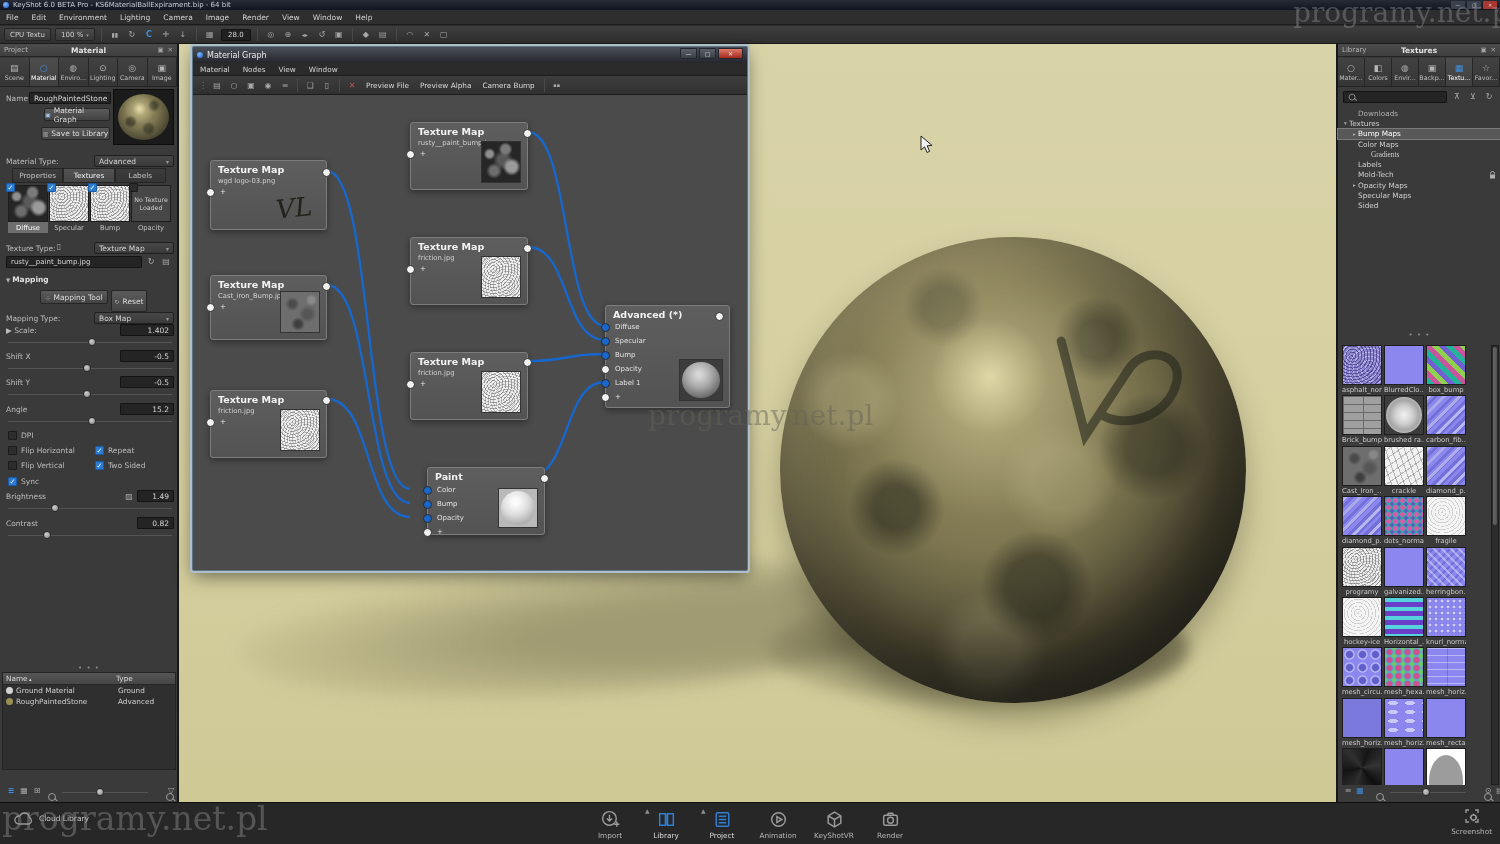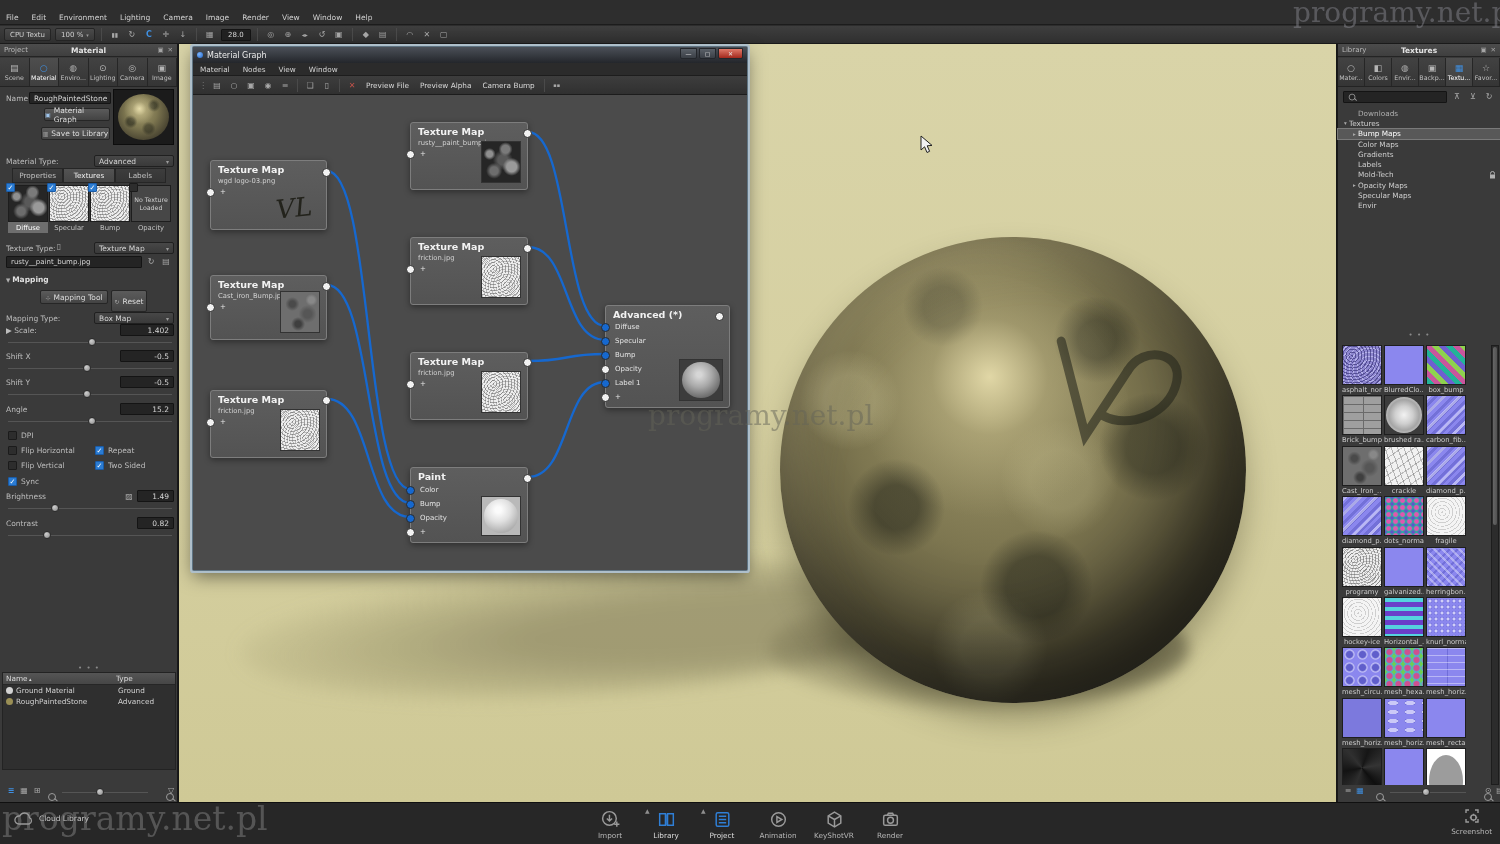--- a/index.html
+++ b/index.html
@@ -226,20 +226,29 @@
   .vdiv{position:absolute;top:44px;height:758px;width:1px;background:#161616;}
   .dots{color:#8a8a8a;font-size:7px;letter-spacing:1px;text-align:center;}
   .scroll{position:absolute;background:#2c2c2c;border:1px solid #1d1d1d;}
   .scroll .sthumb{position:absolute;left:1px;right:1px;background:linear-gradient(90deg,#666,#525252);border-radius:2px;}
 </style>
 </head>
 <body>
 
 <div class="app">
 
+  <div class="titlebar">
+    <span class="app-dot"></span>
+    <span>KeyShot 6.0 BETA Pro  - KS6MaterialBallExpirament.bip  - 64 bit</span>
+    <div class="win-ctl">
+      <span>—</span>
+      <span>▢</span>
+      <span class="close">✕</span>
+    </div>
+  </div>
 
   <div class="menubar" id="menubar">
       <span>File</span>
       <span>Edit</span>
       <span>Environment</span>
       <span>Lighting</span>
       <span>Camera</span>
       <span>Image</span>
       <span>Render</span>
       <span>View</span>
@@ -603,21 +612,21 @@
           <div class="nthumb tile t-speckWhite" style="right: 6px; bottom: 6px; width: 40px; height: 42px;"></div>
         </div>
         <div class="gnode" style="left: 17px; top: 295px; width: 117px; height: 68px;">
           <div class="nt">Texture Map</div>
           <div class="ns">friction.jpg</div>
           <span class="port" style="right: -5px; top: 5px;"></span>
           <span class="port" style="left: -5px; top: 27px;"></span>
           <span class="pin-lbl" style="left: 9px; top: 27px;">+</span>
           <div class="nthumb tile t-speckWhite" style="right: 6px; bottom: 6px; width: 40px; height: 42px;"></div>
         </div>
-        <div class="gnode" style="left: 217px; top: 372px; width: 118px; height: 76px;">
+        <div class="gnode" style="left: 234px; top: 372px; width: 118px; height: 68px;">
           <div class="nt">Paint</div>
           <span class="port" style="right: -5px; top: 6px;"></span>
           <span class="port blue" style="left: -5px; top: 18px;"></span>
           <span class="pin-lbl" style="left: 9px; top: 18px;">Color</span>
           <span class="port blue" style="left: -5px; top: 32px;"></span>
           <span class="pin-lbl" style="left: 9px; top: 32px;">Bump</span>
           <span class="port blue" style="left: -5px; top: 46px;"></span>
           <span class="pin-lbl" style="left: 9px; top: 46px;">Opacity</span>
           <span class="port" style="left: -5px; top: 60px;"></span>
           <span class="pin-lbl" style="left: 9px; top: 60px;">+</span>
@@ -696,21 +705,21 @@
           <span>Textures</span>
         </div>
         <div class="treerow sel" style="padding-left: 13px;">
           <span class="tw">▸</span>
           <span style="color: rgb(255, 255, 255);">Bump Maps</span>
         </div>
         <div class="treerow" style="padding-left: 13px;">
           <span class="tw"></span>
           <span>Color Maps</span>
         </div>
-        <div class="treerow" style="padding-left: 13px;">
+        <div class="treerow" style="padding-left: 26px; font-family: Liberation Serif, serif;">
           <span class="tw"></span>
           <span>Gradients</span>
         </div>
         <div class="treerow" style="padding-left: 13px;">
           <span class="tw"></span>
           <span>Labels</span>
         </div>
         <div class="treerow" style="padding-left: 13px;">
           <span class="tw"></span>
           <span>Mold-Tech</span>
@@ -722,21 +731,21 @@
         <div class="treerow" style="padding-left: 13px;">
           <span class="tw">▸</span>
           <span>Opacity Maps</span>
         </div>
         <div class="treerow" style="padding-left: 13px;">
           <span class="tw"></span>
           <span>Specular Maps</span>
         </div>
         <div class="treerow" style="padding-left: 13px;">
           <span class="tw"></span>
-          <span>Envir</span>
+          <span>Sided</span>
         </div>
       </div>
 
     <div class="ph dots" style="left:0;top:287px;width:163px">• • •</div>
 
     <div class="ph" id="texGrid" style="left:0;top:301px;width:152px;height:440px;overflow:hidden">
         <div class="gcell" style="left: 4px; top: 0px;">
           <div class="gt tile t-noisePurple"></div>
           <div class="gl">asphalt_norm</div>
         </div>

